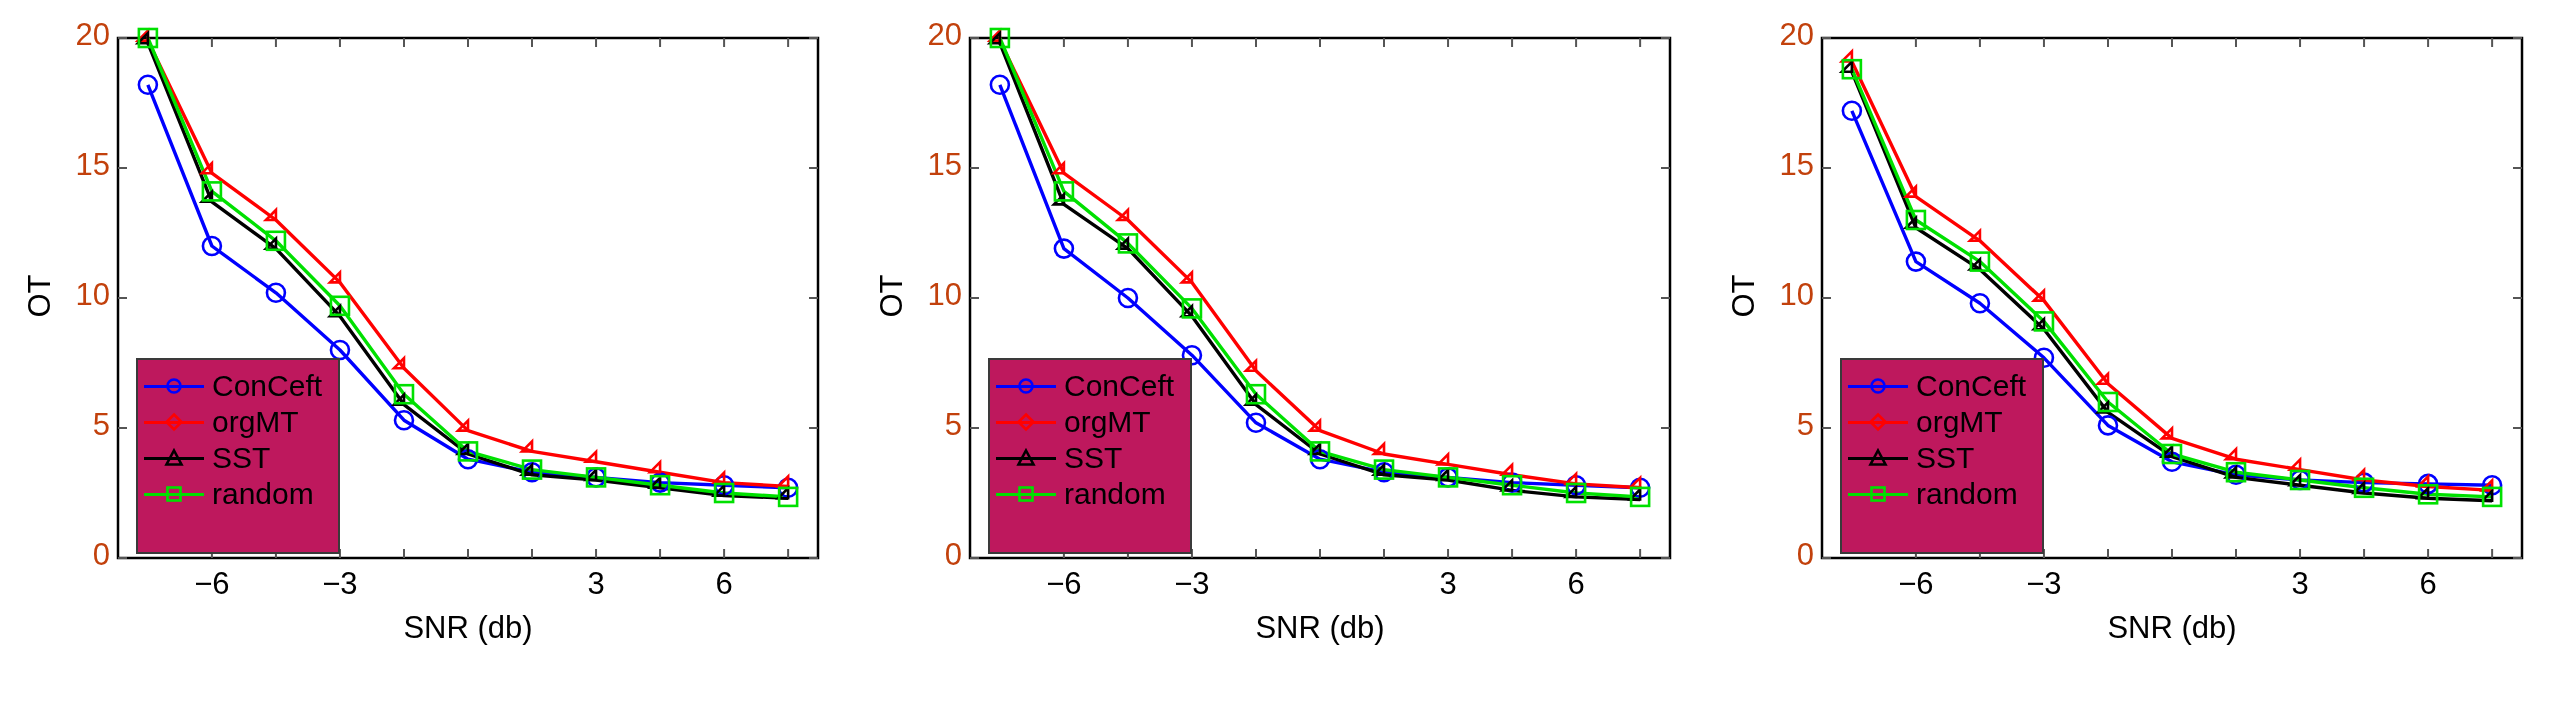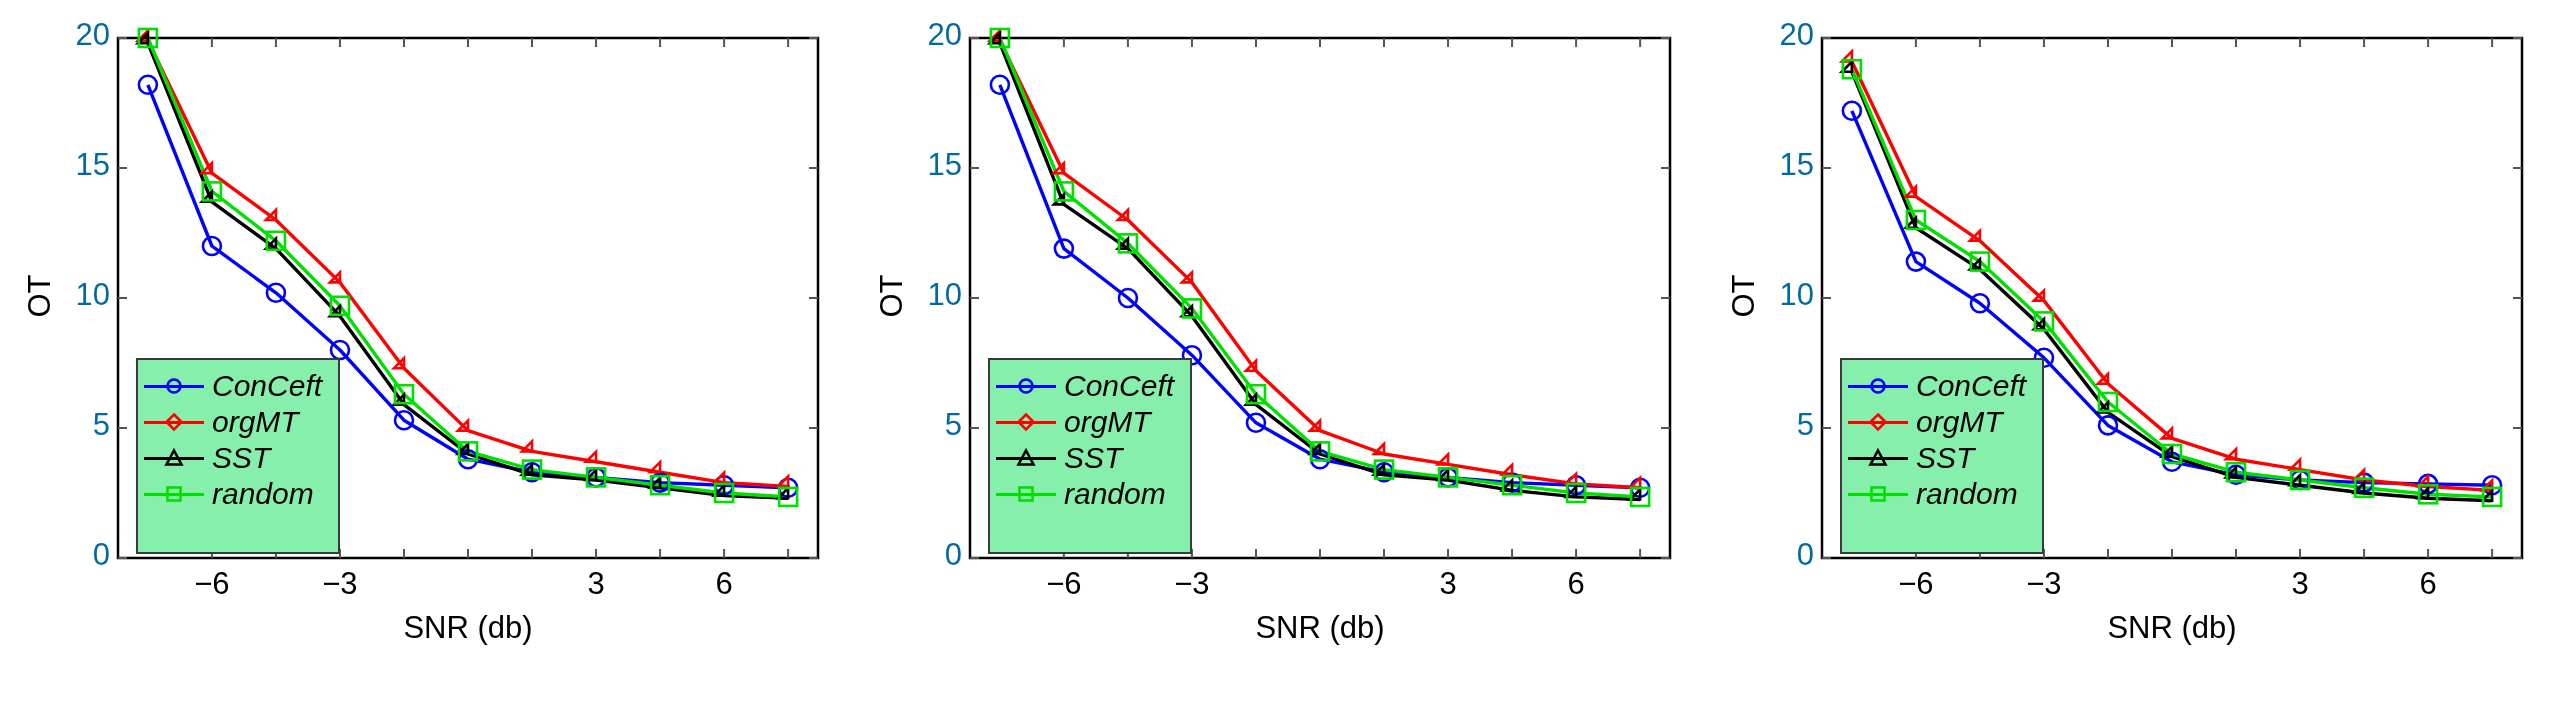--- a/index.html
+++ b/index.html
@@ -5,23 +5,23 @@
   html,body{margin:0;padding:0;background:#ffffff;}
   body{width:2556px;height:706px;font-family:"Liberation Sans",sans-serif;overflow:hidden;}
   .figure{display:flex;width:2556px;height:706px;}
   .panel{position:relative;width:852px;height:706px;}
   .ylabel{
     position:absolute;font-size:31px;color:#000;font-weight:400;
     transform-origin:center center;transform:rotate(-90deg);
     white-space:nowrap;letter-spacing:0px;
   }
   .xlabel{position:absolute;font-size:31px;color:#000;white-space:nowrap;text-align:center;}
-  .ytick{position:absolute;font-size:31px;color:#0369a1;text-align:right;white-space:nowrap;}
+  .ytick{position:absolute;font-size:31px;color:#c2410c;text-align:right;white-space:nowrap;}
   .xtick{position:absolute;font-size:31px;color:#000;text-align:center;white-space:nowrap;}
-  .legendbox{position:absolute;border:2px solid #3a3a3a;background:#86efac;box-sizing:border-box;font-style:italic;}
+  .legendbox{position:absolute;border:2px solid #3a3a3a;background:#be185d;box-sizing:border-box;}
   .legrow{display:flex;align-items:center;height:36px;padding-left:6px;}
   .legsample{width:60px;height:20px;position:relative;flex:0 0 60px;}
   .legline{position:absolute;left:0;top:9px;width:60px;height:3px;}
   .legmark{position:absolute;left:20px;top:0px;width:20px;height:20px;}
   .legtext{font-size:30px;color:#000;margin-left:8px;line-height:30px;white-space:nowrap;}
   svg{display:block;}
 </style>
 </head>
 <body>
 

